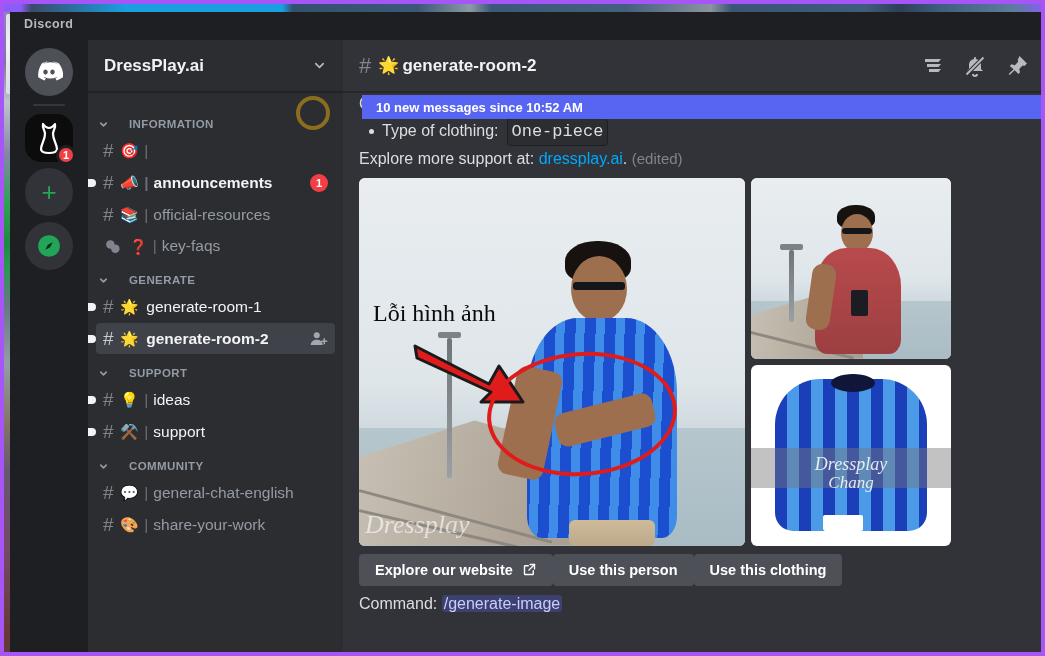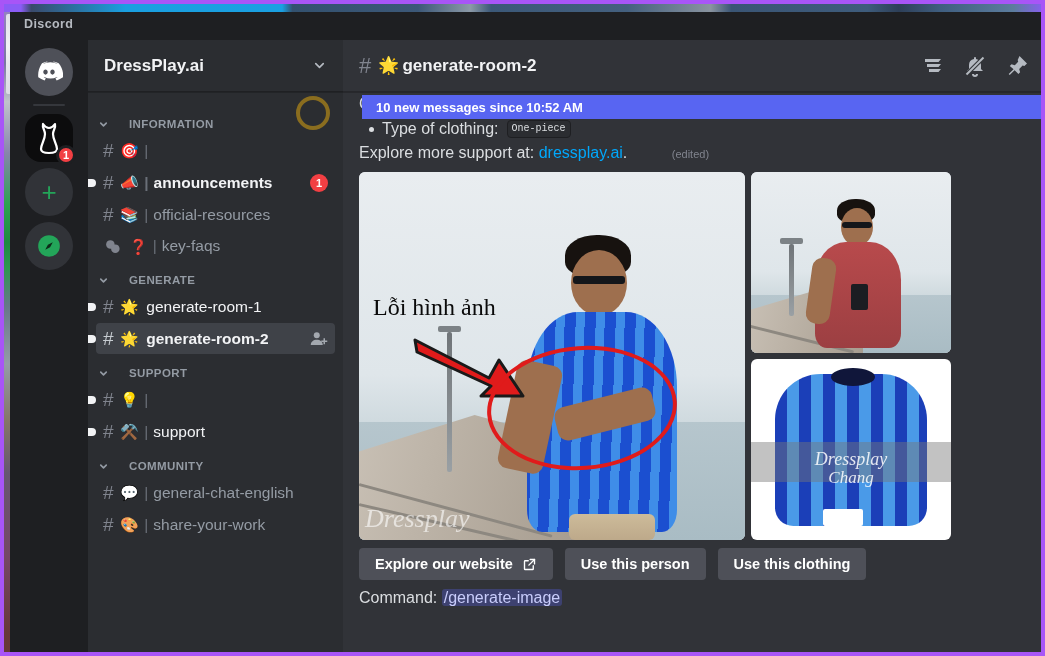--- a/index.html
+++ b/index.html
@@ -173,25 +173,25 @@
   .msgs {
     position: absolute; left: 0; right: 0; top: 52px; bottom: 0;
     overflow: hidden; padding: 0 16px;
   }
   .mline { color: #dbdee1; font-size: 16px; line-height: 1.42; padding: 1px 0; }
   .mline.first { }
   .bullet-row { display: flex; align-items: center; gap: 8px; padding-left: 10px; }
   .bullet { width: 5px; height: 5px; border-radius: 50%; background: #dbdee1; flex: none; }
   .code {
     font-family: "Liberation Mono", monospace;
-    font-size: 10px; background: #2b2d31; border: 1px solid #1e1f22;
+    font-size: 17px; background: #2b2d31; border: 1px solid #1e1f22;
     border-radius: 4px; padding: 1px 4px; color: #dbdee1;
   }
   .lnk { color: #00a8fc; cursor: pointer; }
-  .edited { color: #80848e; font-size: 11px; margin-left: 40px; }
+  .edited { color: #80848e; font-size: 15px; }
   .mention {
     background: rgba(88,101,242,.3); color: #c9cdfb;
     border-radius: 3px; padding: 0 2px; cursor: pointer;
   }
 
   
   .grid {
     margin-top: 6px; display: flex; gap: 6px;
     height: 368px;
   }
@@ -269,21 +269,21 @@
     position:absolute; left:0; right:0; top:50%; text-align:center;
     font-family:"Liberation Serif", serif; font-style:italic;
     font-size:18px; color:rgba(255,255,255,.85); line-height:1.05;
   }
   .jersey-wm small { display:block; font-size:17px; }
   .tag { position:absolute; background:#ffffff; }
 
   .phone { position:absolute; background:#1b1d22; border-radius:2px; }
 
   
-  .btnrow { display: flex; gap: 12px; margin-top: 8px; }
+  .btnrow { display: flex; gap: 0; margin-top: 8px; }
   .abtn {
     background: #4e5058; color: #fff;
     border: none; border-radius: 4px;
     height: 32px; padding: 0 16px;
     font-size: 14.5px; font-weight: 600;
     font-family: "Liberation Sans", sans-serif;
     display: inline-flex; align-items: center; gap: 9px;
     cursor: pointer;
   }
   .footline { color: #dbdee1; font-size: 16px; line-height: 1.45; margin-top: 6px; }
@@ -411,20 +411,21 @@
               <path d="M6 9l6 6 6-6"></path>
             </svg>
           <span>SUPPORT</span>
         </div>
 
         <div class="chan" style="color:#f2f3f5;">
           <span class="unread-dot"></span>
           <span class="hash">#</span>
           <span class="emo">💡</span>
           <span class="pipe">|</span>
+          <span class="cname">ideas</span>
         </div>
 
         <div class="chan" style="color:#f2f3f5;">
           <span class="unread-dot"></span>
           <span class="hash">#</span>
           <span class="emo">⚒️</span>
           <span class="pipe">|</span>
           <span class="cname">support</span>
         </div>
 

